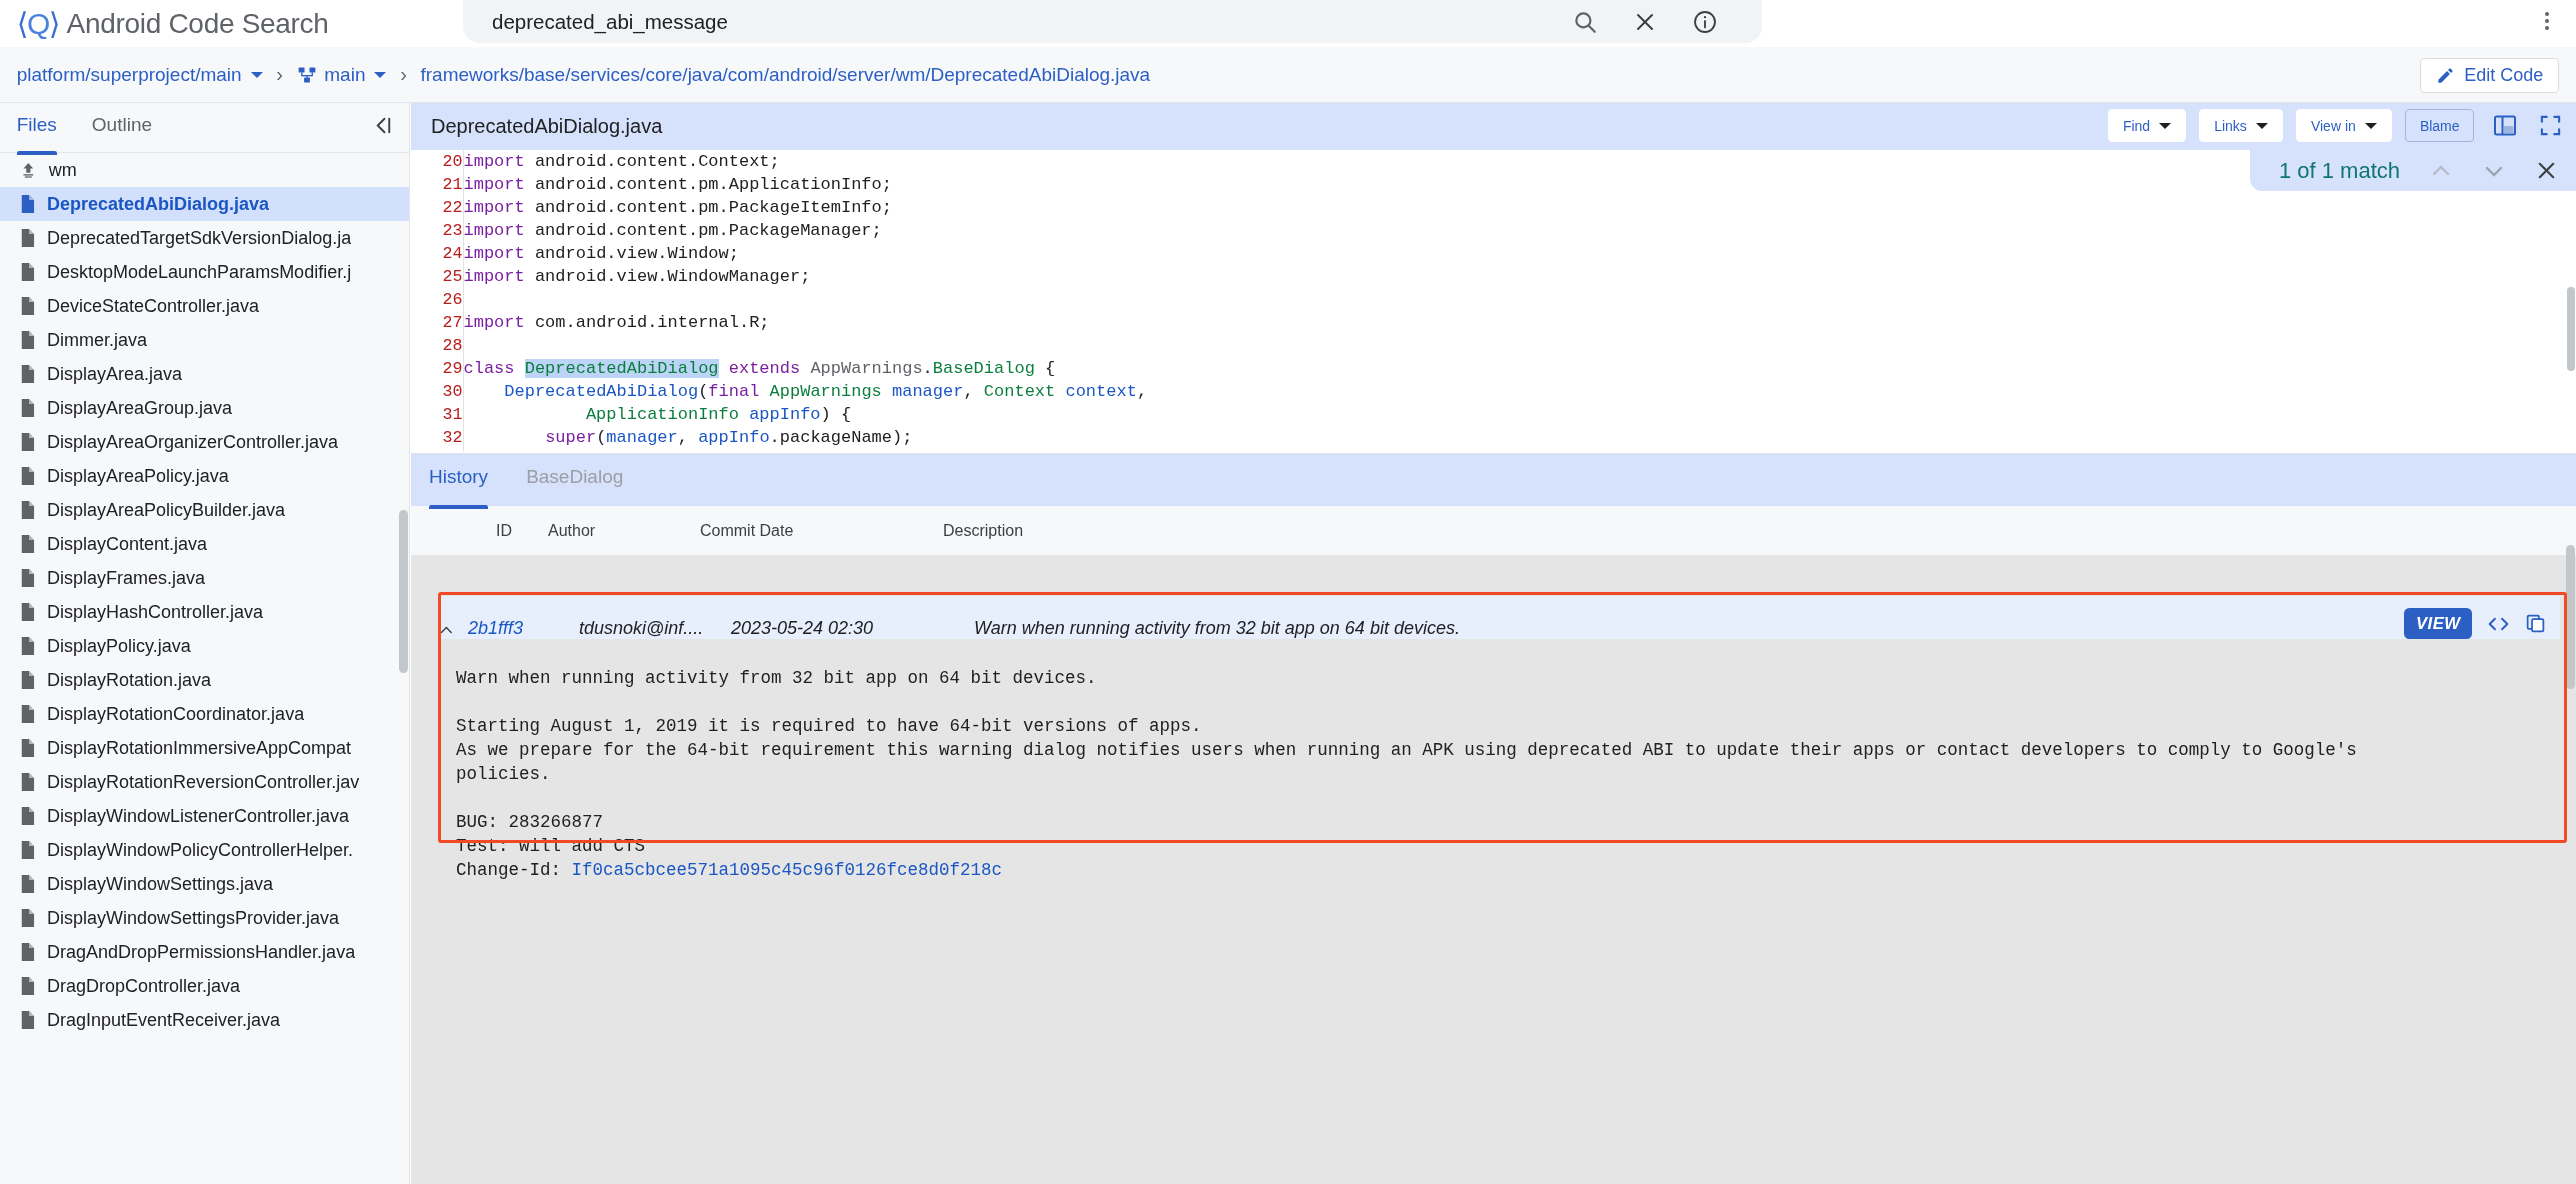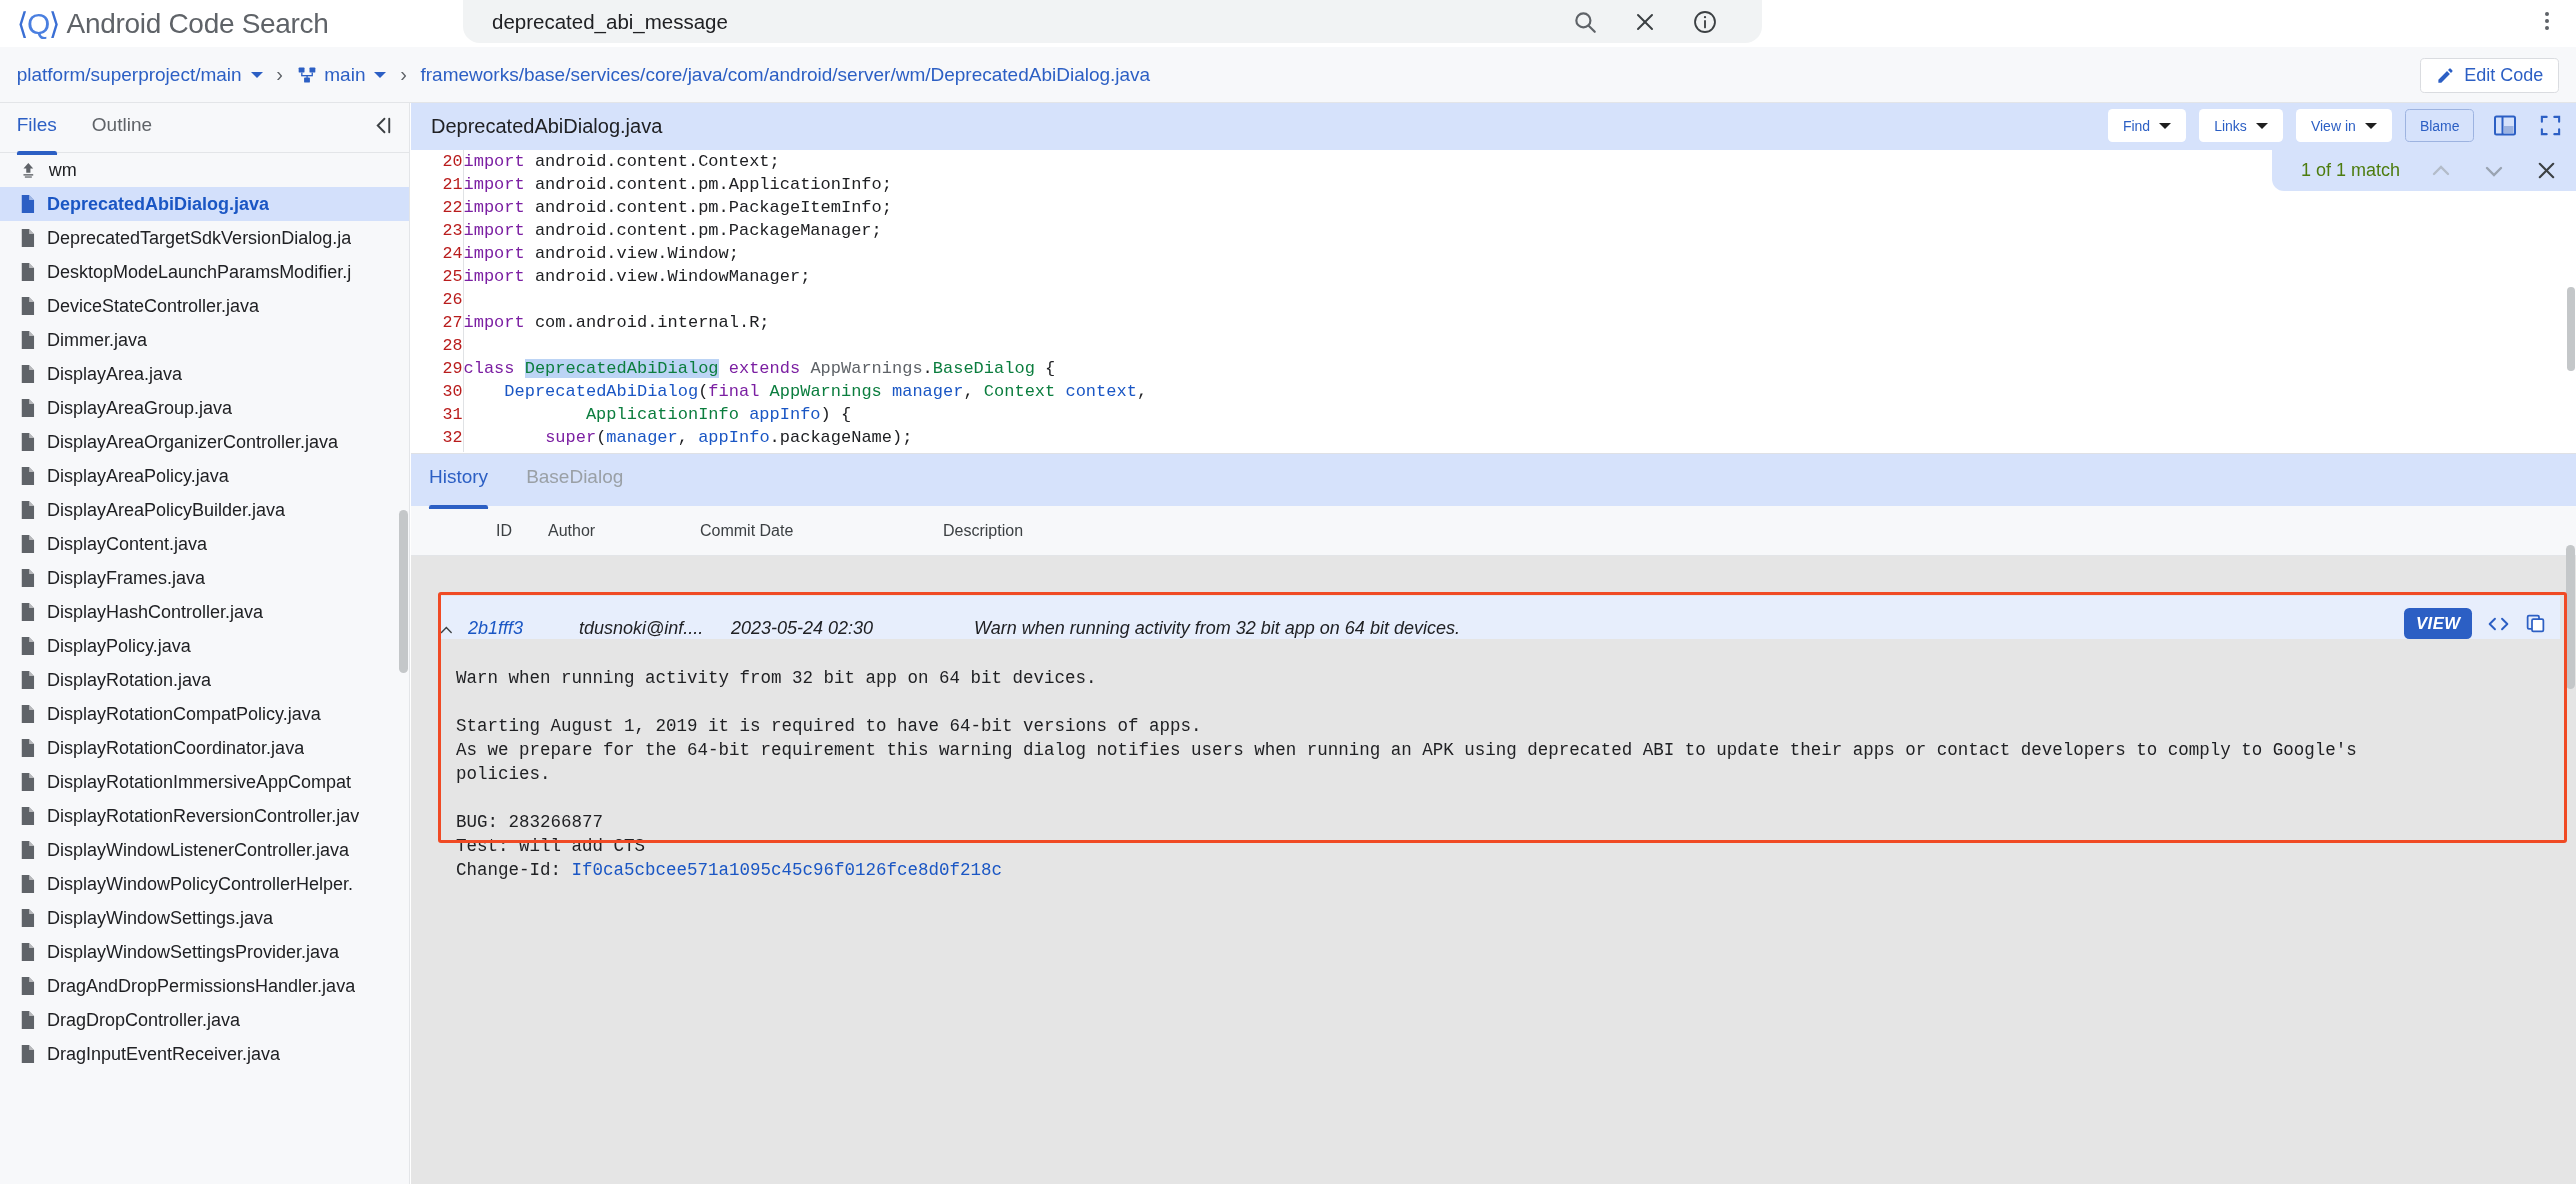--- a/index.html
+++ b/index.html
@@ -148,21 +148,21 @@
   }
   .tool-icon { cursor: pointer; display: flex; align-items: center; padding: 0 4.6px; }
 
   .findbar {
     position: absolute; right: 0; top: 47px;
     height: 41px; background: #d6e2fb;
     border-bottom-left-radius: 12px;
     display: flex; align-items: center; gap: 29px;
     padding: 0 18px 0 29px; z-index: 6;
   }
-  .findbar .cnt { color: #4d7c0f; font-size: 18px; white-space: nowrap; }
+  .findbar .cnt { color: #0f766e; font-size: 22px; white-space: nowrap; }
 
   .code-body {
     position: absolute; left: 0; top: 47px; width: 2165px; height: 302px;
     overflow: hidden; background: #ffffff;
   }
   .code-scroll-thumb {
     position: absolute; left: -8.4px; top: 137px; width: 7.6px; height: 84px;
     background: #c4c7c9; border-radius: 3.8px; z-index: 5;
   }
   table.code { border-collapse: collapse; width: 100%; }
@@ -484,29 +484,20 @@
             </span>
             <span class="fname">DisplayRotation.java</span>
           </div>
           <div class="file-row">
             <span>
               <svg width="15" height="18" viewBox="0 0 18 22" fill="#5f6368">
                 <path d="M2 0h9l6 6v16H2z"></path>
                 <path d="M11 0l6 6h-6z" fill="#ffffff" opacity=".55"></path>
               </svg>
             </span>
-            <span class="fname">DisplayRotationCompatPolicy.java</span>
-          </div>
-          <div class="file-row">
-            <span>
-              <svg width="15" height="18" viewBox="0 0 18 22" fill="#5f6368">
-                <path d="M2 0h9l6 6v16H2z"></path>
-                <path d="M11 0l6 6h-6z" fill="#ffffff" opacity=".55"></path>
-              </svg>
-            </span>
             <span class="fname">DisplayRotationCoordinator.java</span>
           </div>
           <div class="file-row">
             <span>
               <svg width="15" height="18" viewBox="0 0 18 22" fill="#5f6368">
                 <path d="M2 0h9l6 6v16H2z"></path>
                 <path d="M11 0l6 6h-6z" fill="#ffffff" opacity=".55"></path>
               </svg>
             </span>
             <span class="fname">DisplayRotationImmersiveAppCompat</span>

